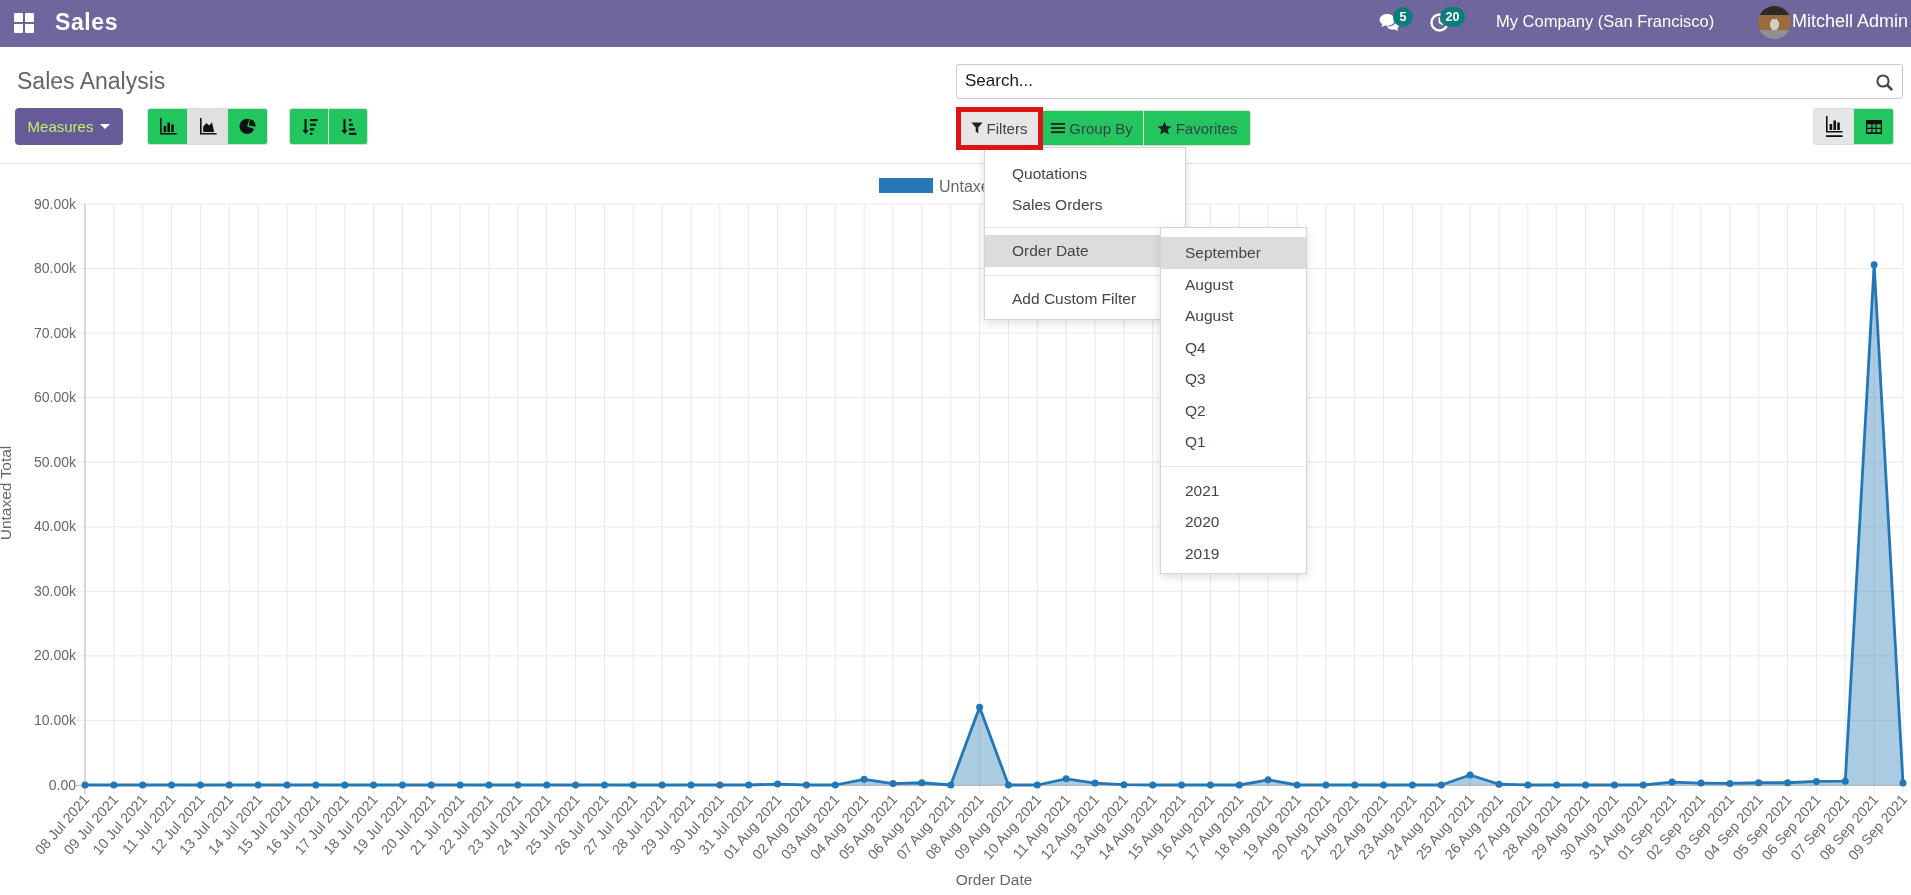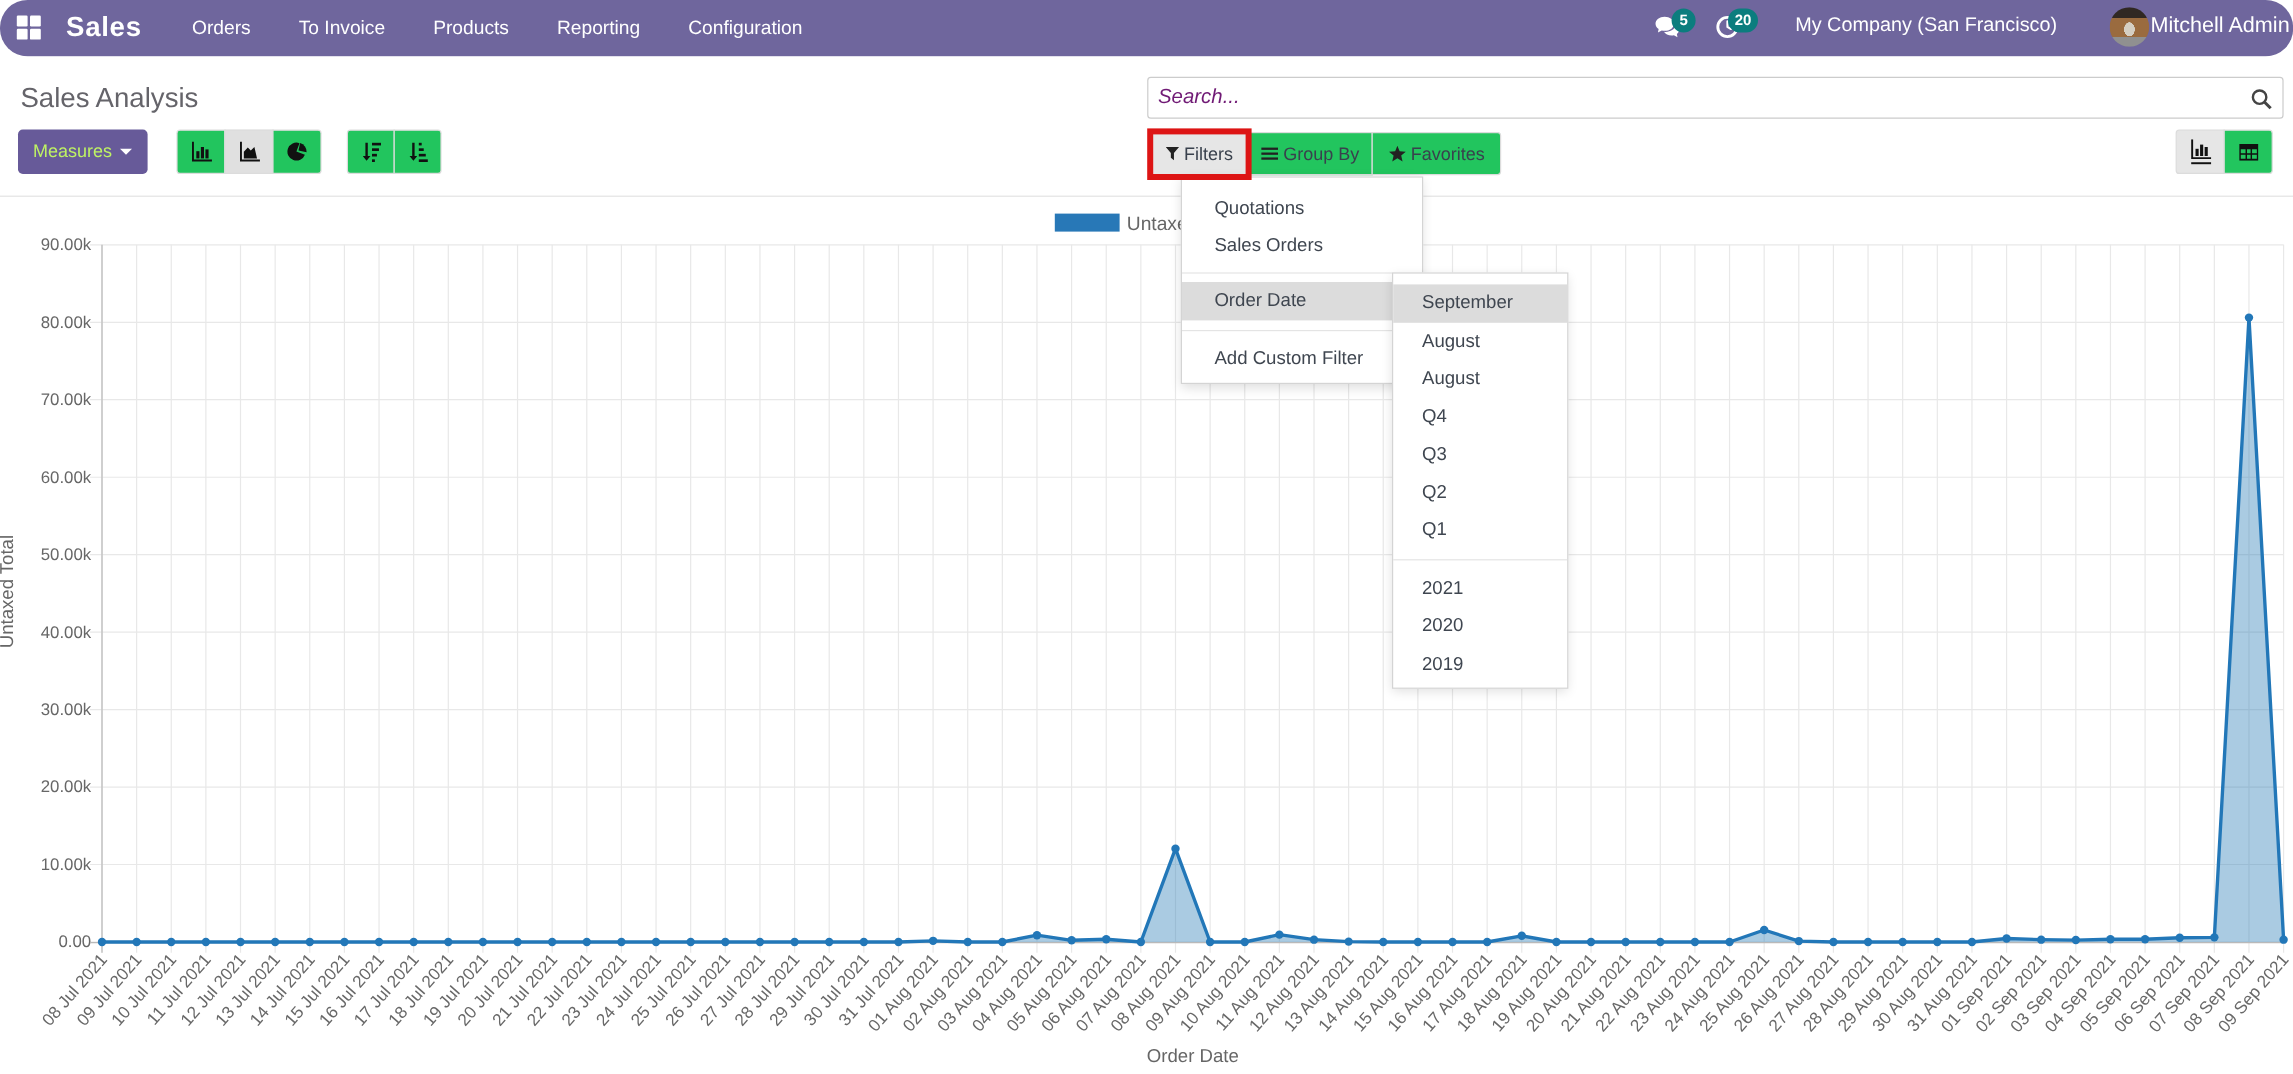--- a/index.html
+++ b/index.html
@@ -1,28 +1,28 @@
 <!DOCTYPE html>
 <html><head><meta charset="utf-8">
 <style>
 * { margin:0; padding:0; box-sizing:border-box; }
 body { width:1911px; height:895px; font-family:"Liberation Sans", sans-serif; background:#fff; overflow:hidden; position:relative; }
-.nav { position:absolute; left:0; top:0; width:100%; height:47px; background:#6f669d; color:#fff;border-radius:23px; }
+.nav { position:absolute; left:0; top:0; width:100%; height:47px; background:#6f669d; color:#fff; }
 .nav .apps { position:absolute; left:14px; top:13px; width:21px; height:20px; display:grid; grid-template-columns:9px 9px; grid-template-rows:9px 9px; gap:2px; }
 .nav .apps div { background:#fff; border-radius:1px; }
 .nav .brand { position:absolute; left:55px; top:9px; font-size:23px; font-weight:bold; letter-spacing:0.6px; }
 .nav .menu { position:absolute; left:140px; top:0; height:47px; display:flex; align-items:center; font-size:16px; }
 .nav .menu span { padding:0 20px; }
 .badge { position:absolute; background:#0b7d7e; color:#fff; font-size:12.5px; font-weight:bold; border-radius:10px; text-align:center; line-height:20px; height:20px; }
 .rtxt { position:absolute; top:12px; font-size:17px; color:#fff; }
 .cpanel { position:absolute; left:0; top:47px; width:100%; height:117px; background:#fff; }
 .sep { position:absolute; left:0; top:163px; width:100%; height:1px; background:#e3e3e3; }
 .title { position:absolute; left:17px; top:68px; font-size:23px; color:#65646a; }
 .search { position:absolute; left:956px; top:64px; width:947px; height:35px; border:1px solid #ccc; border-radius:3px; background:#fff; }
-.search .ph { position:absolute; left:8px; top:6px; font-size:17px; color:#701a75;font-style:italic; }
+.search .ph { position:absolute; left:8px; top:6px; font-size:17px; color:#0f172a; }
 .search .mag { position:absolute; right:8px; top:8px; }
 .btn { position:absolute; background:#22c55e; border:1px solid #dcdcdc; display:flex; align-items:center; justify-content:center; }
 .fbtns { font-size:15px; color:#39414d; gap:4px; }
 .measures { position:absolute; left:15px; top:108px; width:108px; height:37px; background:#675a99; border-radius:4px; color:#bef264; font-size:15px; display:flex; align-items:center; justify-content:center; gap:7px; }
 .caret { width:0; height:0; border-left:5px solid transparent; border-right:5px solid transparent; border-top:5px solid #fff; }
 .redbox { position:absolute; left:956px; top:107px; width:87px; height:43px; border:5px solid #dd1414; z-index:30; }
 .dd { position:absolute; background:#fff; border:1px solid #d4d4d4; box-shadow:0 3px 9px rgba(0,0,0,0.13); z-index:20; font-size:15.5px; color:#3f4650; }
 .dd .it { height:31px; line-height:31px; padding-left:27px; position:relative; }
 .dd .hl { background:#dcdcdc; }
 .dd .sp { border-top:1px solid #e4e4e4; margin:7px 0; }
@@ -31,27 +31,20 @@
 </style></head>
 <body>
 <div class="nav">
   <div class="apps">
       <div></div>
       <div></div>
       <div></div>
       <div></div>
     </div>
   <div class="brand">Sales</div>
-  <div class="menu">
-      <span>Orders</span>
-      <span>To Invoice</span>
-      <span>Products</span>
-      <span>Reporting</span>
-      <span>Configuration</span>
-    </div>
   <div style="position:absolute;left:1379px;top:13px;"><svg width="21" height="20" viewBox="0 0 21 20">
         <path d="M8.2 1 C3.9 1 0.6 3.5 0.6 6.7 c0 1.8 1 3.4 2.6 4.4 l-0.6 3 l3.2 -1.7 c0.8 0.2 1.6 0.3 2.4 0.3 c4.3 0 7.6 -2.5 7.6 -6 C15.8 3.5 12.5 1 8.2 1 Z" fill="#fff"></path>
         <path d="M17.3 7.1 c1.9 1 3.1 2.6 3.1 4.5 c0 1.5 -0.8 2.8 -2 3.8 l0.5 2.6 l-3 -1.6 c-0.6 0.1 -1.2 0.2 -1.8 0.2 c-2.9 0 -5.4 -1.3 -6.5 -3.2 c1 0.2 2 0.2 3 0.1 c3.9 -0.5 6.8 -3 6.7 -6.4 Z" fill="#fff"></path>
       </svg></div>
   <div class="badge" style="left:1393px;top:7px;width:20px;">5</div>
   <div style="position:absolute;left:1430px;top:13px;"><svg width="19" height="19" viewBox="0 0 19 19">
         <circle cx="9.5" cy="9.5" r="8" fill="none" stroke="#fff" stroke-width="2.4"></circle>
         <path d="M9.5 4.8 v4.7 l3 1.7" fill="none" stroke="#fff" stroke-width="1.7" stroke-linecap="round"></path>
       </svg></div>
   <div class="badge" style="left:1440px;top:7px;width:25px;">20</div>

